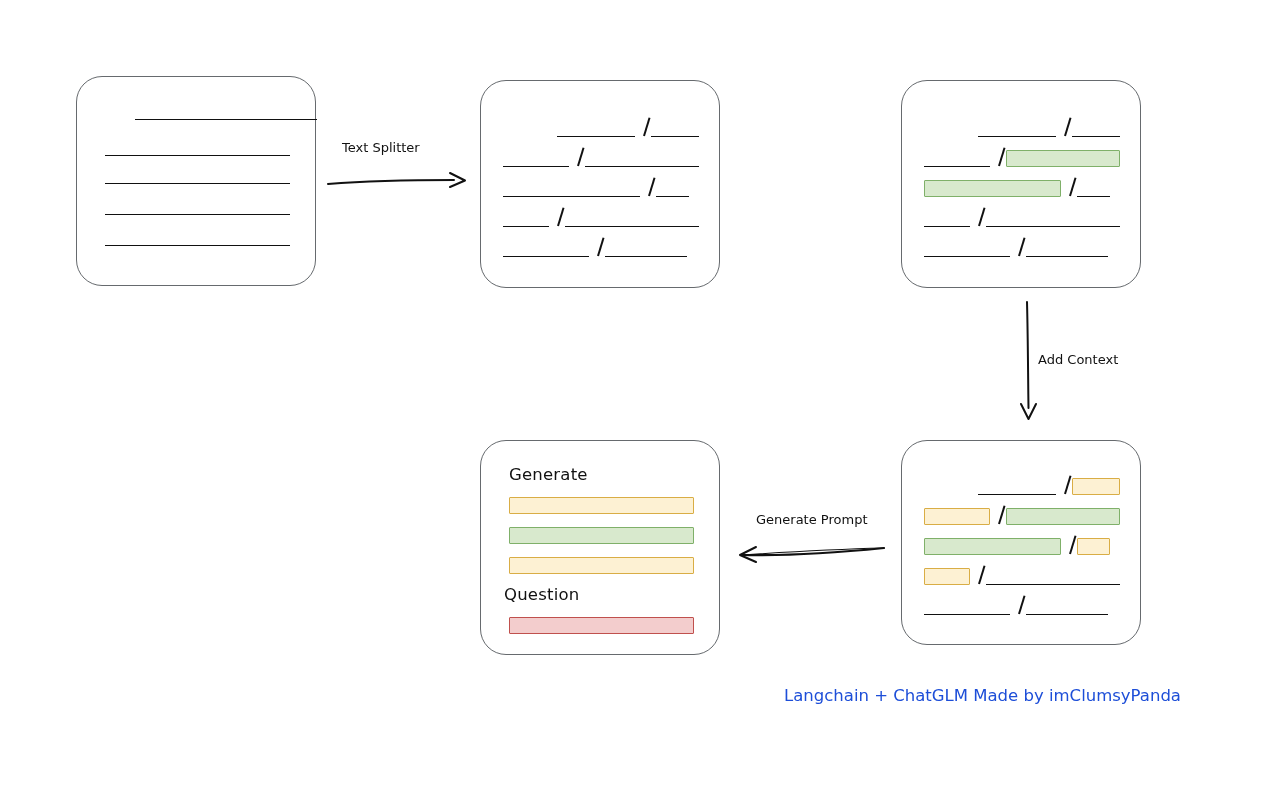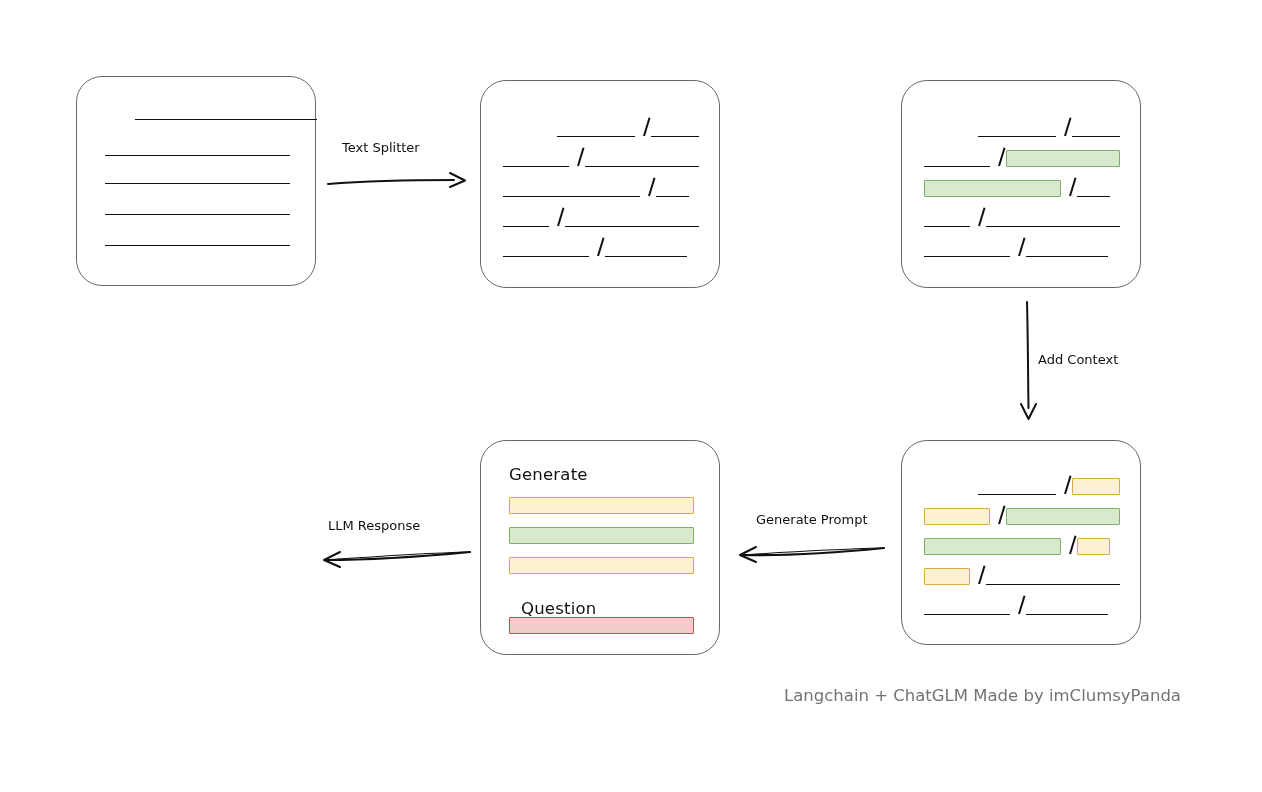--- a/index.html
+++ b/index.html
@@ -113,21 +113,21 @@
     position: absolute;
     font-size: 13px;
     color: #111111;
     white-space: nowrap;
   }
 
   
   #footer-credit {
     position: absolute;
     font-size: 16.5px;
-    color: #737373;
+    color: #1d4ed8;
     white-space: nowrap;
   }
 </style>
 </head>
 <body>
 
 <div id="canvas">
 
   <div class="note-box" style="left:76px; top:76px; width:240px; height:210px;">
     <div class="rule-row" style="left:0; top:42px; width:240px;">
@@ -275,30 +275,22 @@
     </svg>
   </div>
 
   <div class="note-box" style="left:480px; top:440px; width:240px; height:215px;">
     <div class="box-label" style="left:28px; top:24px;">Generate</div>
 
     <div class="bar yellow" style="left:28px; top:56px; width:185px; height:17px;"></div>
     <div class="bar green" style="left:28px; top:86px; width:185px; height:17px;"></div>
     <div class="bar yellow" style="left:28px; top:116px; width:185px; height:17px;"></div>
 
-    <div class="box-label" style="left:40px; top:144px;margin-top:14px;">Question</div>
+    <div class="box-label" style="left:23px; top:144px;">Question</div>
 
     <div class="bar red" style="left:28px; top:176px; width:185px; height:17px;"></div>
   </div>
 
-  <div class="arrow-wrap" style="left:320px; top:518px; width:152px; height:60px;">
-    <div class="arrow-label" style="left:8px; top:0px;">LLM Response</div>
-    <svg width="152" height="30" viewBox="0 0 152 30" style="position:absolute;left:0;top:24px;">
-      <path d="M150,10 C108,14 50,18 6,18" fill="none" stroke="#111111" stroke-width="2.2" stroke-linecap="round"></path>
-      <path d="M150,10 C106,11 48,15 6,18" fill="none" stroke="#111111" stroke-width="1.1" stroke-linecap="round"></path>
-      <path d="M20,10 L4,18 L20,25" fill="none" stroke="#111111" stroke-width="2" stroke-linejoin="round" stroke-linecap="round"></path>
-    </svg>
-  </div>
 
 
   <div id="footer-credit" style="left:784px; top:686px;">Langchain + ChatGLM Made by imClumsyPanda</div>
 
 </div>
 
 </body></html>

